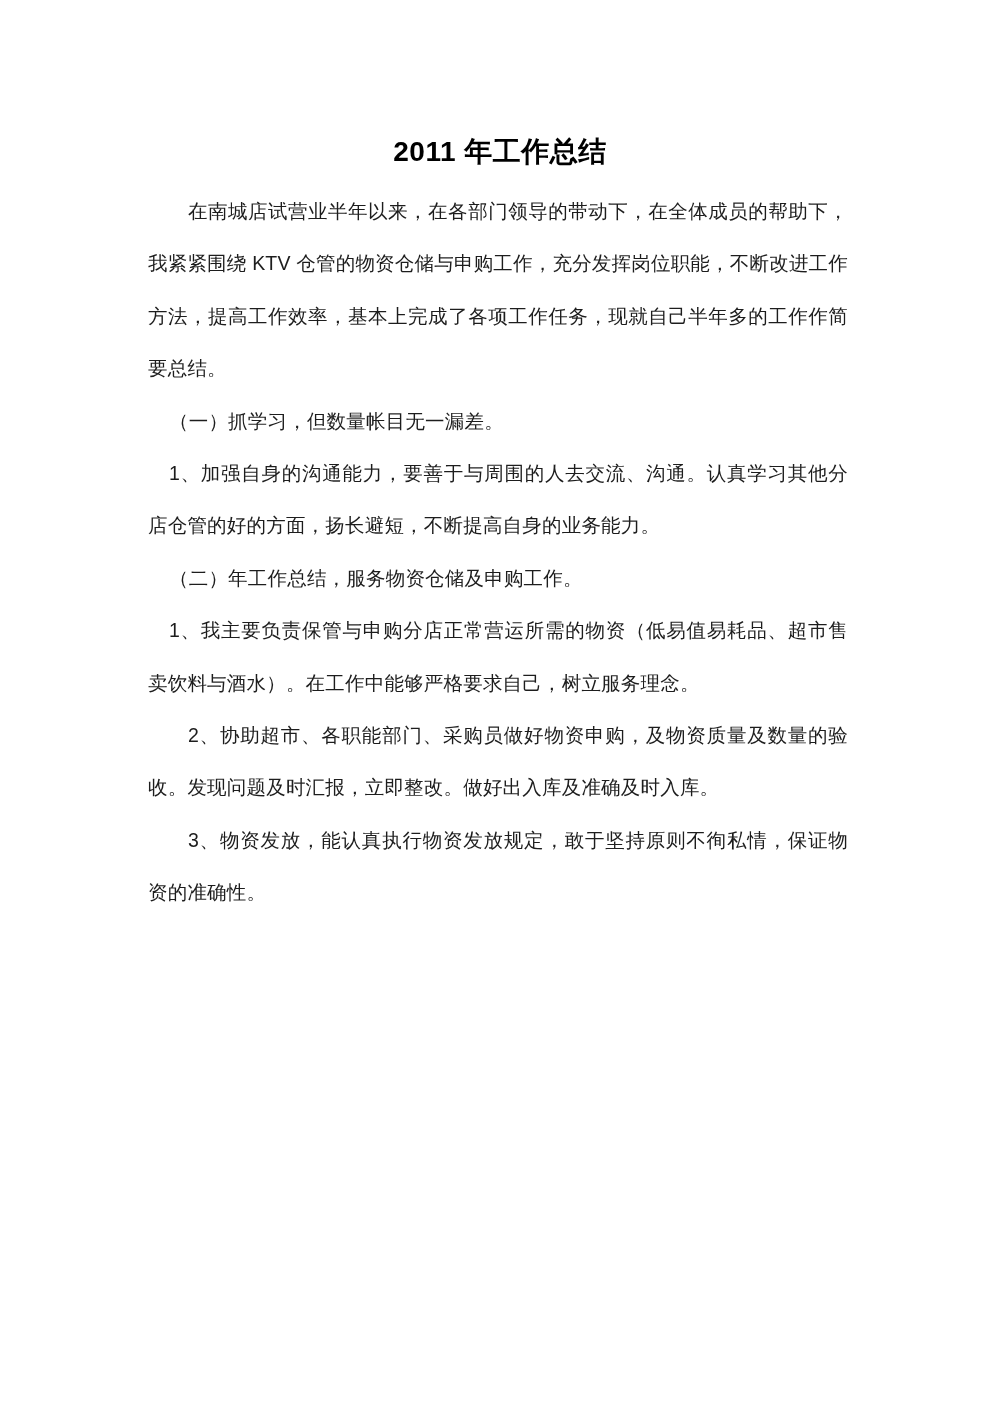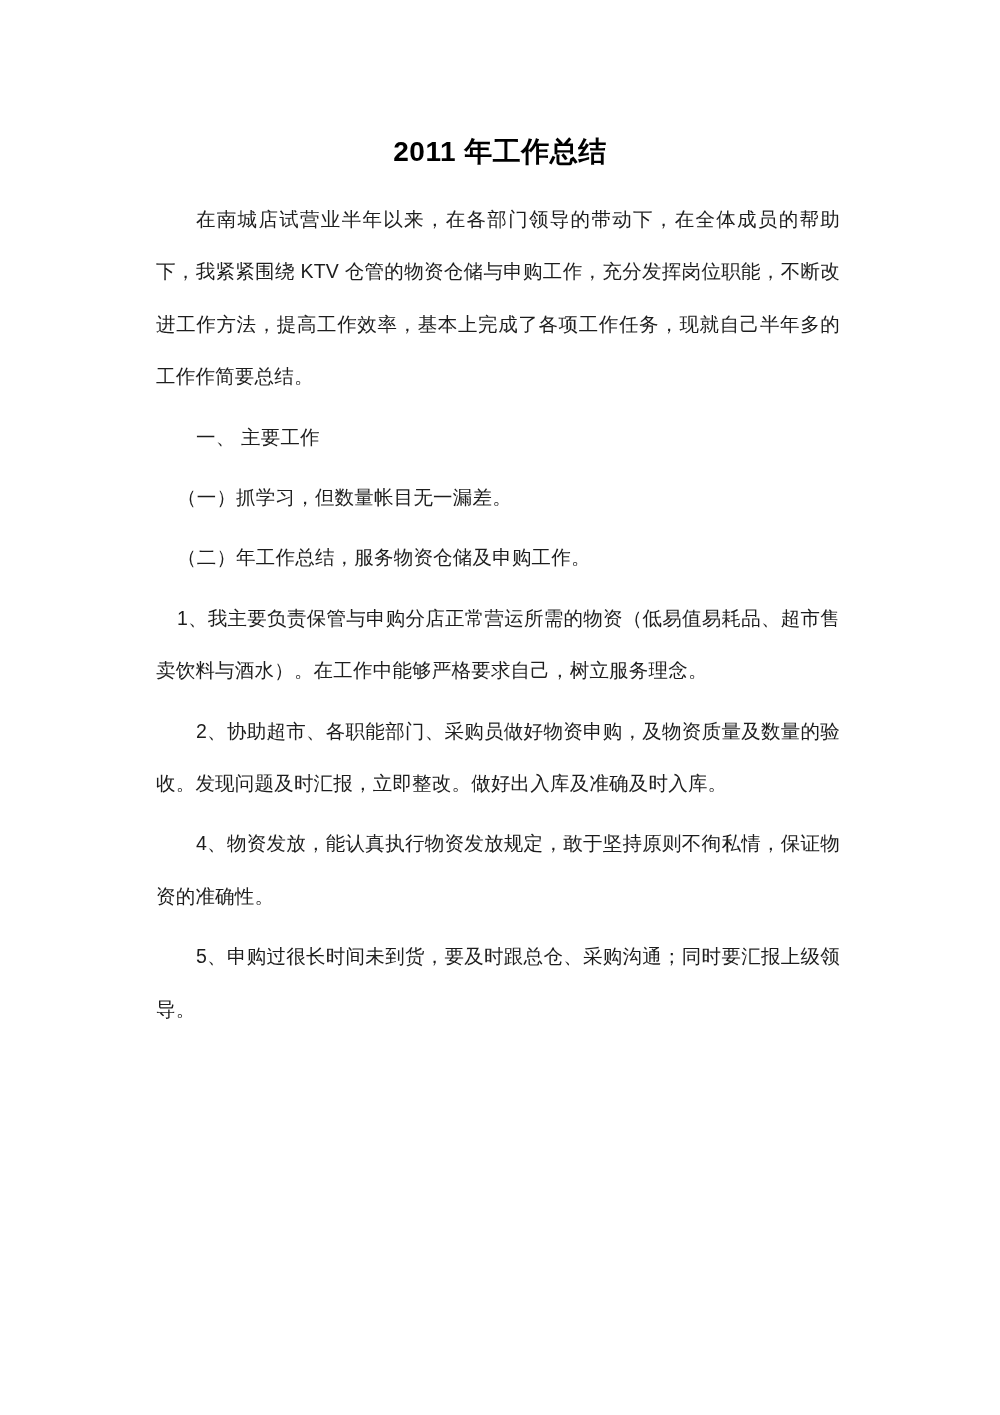--- a/index.html
+++ b/index.html
@@ -39,38 +39,37 @@
     top: 185px;
     left: 148px;
     width: 700px;
   }
   .para {
     font-size: 19.5px;
     line-height: 52.4px;
     color: #1d1d1d;
     text-align: justify;
     text-justify: inter-ideograph;
-    margin: 8px;
+    margin: 0;
     letter-spacing: 0.2px;
     word-break: break-all;
   }
   .indent-1 { text-indent: 21px; }
   .indent-2 { text-indent: 40px; }
 </style>
 </head>
 <body>
 
 <div id="page">
 
   <div id="doc-title">2011 年工作总结</div>
 
   <div id="body-block">
       <p class="para indent-2">在南城店试营业半年以来，在各部门领导的带动下，在全体成员的帮助下，我紧紧围绕 KTV 仓管的物资仓储与申购工作，充分发挥岗位职能，不断改进工作方法，提高工作效率，基本上完成了各项工作任务，现就自己半年多的工作作简要总结。</p>
-      <p class="para indent-2">一、 主要工作</p>
       <p class="para indent-1">（一）抓学习，但数量帐目无一漏差。</p>
+      <p class="para indent-1">1、加强自身的沟通能力，要善于与周围的人去交流、沟通。认真学习其他分店仓管的好的方面，扬长避短，不断提高自身的业务能力。</p>
       <p class="para indent-1">（二）年工作总结，服务物资仓储及申购工作。</p>
       <p class="para indent-1">1、我主要负责保管与申购分店正常营运所需的物资（低易值易耗品、超市售卖饮料与酒水）。在工作中能够严格要求自己，树立服务理念。</p>
       <p class="para indent-2">2、协助超市、各职能部门、采购员做好物资申购，及物资质量及数量的验收。发现问题及时汇报，立即整改。做好出入库及准确及时入库。</p>
-      <p class="para indent-2">4、物资发放，能认真执行物资发放规定，敢于坚持原则不徇私情，保证物资的准确性。</p>
-      <p class="para indent-2">5、申购过很长时间未到货，要及时跟总仓、采购沟通；同时要汇报上级领导。</p>
+      <p class="para indent-2">3、物资发放，能认真执行物资发放规定，敢于坚持原则不徇私情，保证物资的准确性。</p>
     </div>
 
 </div>
 
 </body></html>

